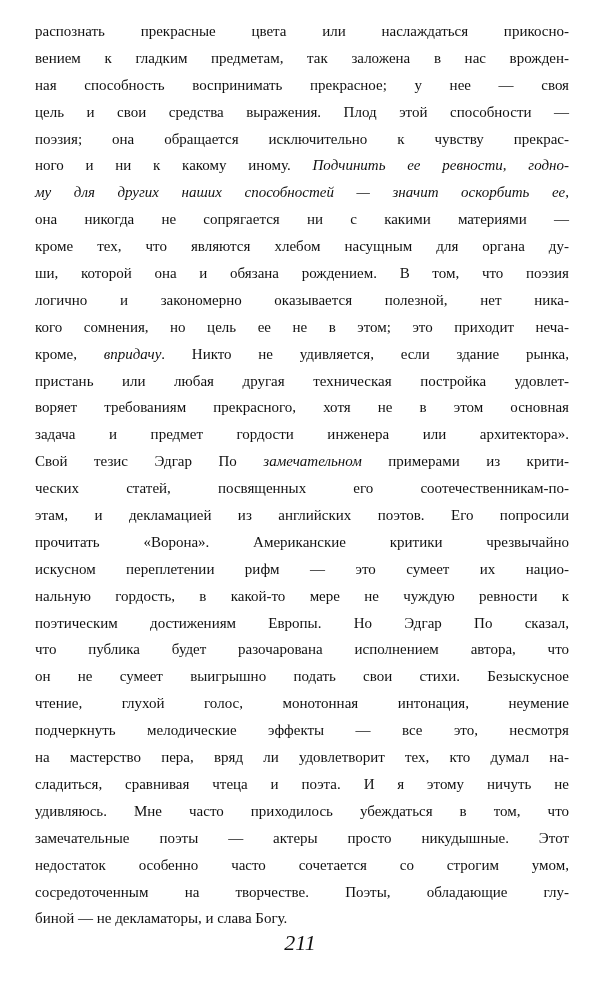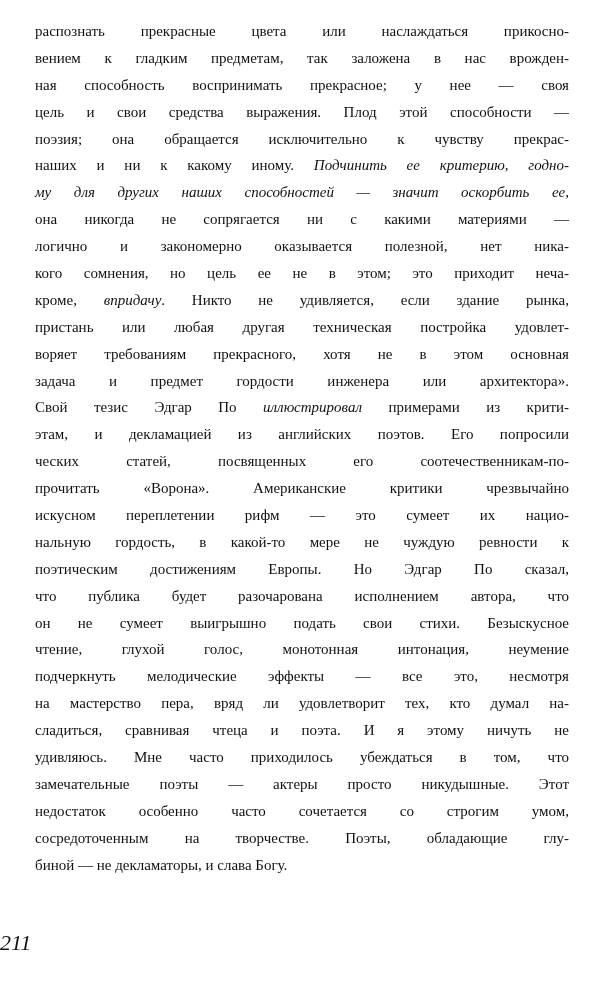--- a/index.html
+++ b/index.html
@@ -35,46 +35,49 @@
       text-align-last: left;
     }
     .it {
       font-style: italic;
     }
     .page-number {
       position: absolute;
       left: 0;
       width: 600px;
       top: 928px;
+      text-align: center;
       font-style: italic;
       font-size: 22px;
       line-height: 30px;
     }
   </style>
 </head>
 <body>
 
 <div class="page">
   <span class="line"><span>распознать прекрасные цвета или наслаждаться прикосно-</span></span>
   <span class="line"><span>вением к гладким предметам, так заложена в нас врожден-</span></span>
   <span class="line"><span>ная способность воспринимать прекрасное; у нее — своя</span></span>
   <span class="line"><span>цель и свои средства выражения. Плод этой способности —</span></span>
   <span class="line"><span>поэзия; она обращается исключительно к чувству прекрас-</span></span>
-  <span class="line"><span>наших и ни к какому иному. </span><span class="it">Подчинить ее критерию, годно-</span></span>
+  <span class="line"><span>ного и ни к какому иному. </span><span class="it">Подчинить ее ревности, годно-</span></span>
   <span class="line"><span class="it">му для других наших способностей — значит оскорбить ее</span><span>,</span></span>
   <span class="line"><span>она никогда не сопрягается ни с какими материями —</span></span>
+  <span class="line"><span>кроме тех, что являются хлебом насущным для органа ду-</span></span>
+  <span class="line"><span>ши, которой она и обязана рождением. В том, что поэзия</span></span>
   <span class="line"><span>логично и закономерно оказывается полезной, нет ника-</span></span>
   <span class="line"><span>кого сомнения, но цель ее не в этом; это приходит неча-</span></span>
   <span class="line"><span>кроме, </span><span class="it">впридачу</span><span>. Никто не удивляется, если здание рынка,</span></span>
   <span class="line"><span>пристань или любая другая техническая постройка удовлет-</span></span>
   <span class="line"><span>воряет требованиям прекрасного, хотя не в этом основная</span></span>
   <span class="line"><span>задача и предмет гордости инженера или архитектора».</span></span>
-  <span class="line"><span>Свой тезис Эдгар По </span><span class="it">иллюстрировал</span><span> примерами из крити-</span></span>
+  <span class="line"><span>Свой тезис Эдгар По </span><span class="it">замечательном</span><span> примерами из крити-</span></span>
+  <span class="line"><span>ческих статей, посвященных его соотечественникам-по-</span></span>
   <span class="line"><span>этам, и декламацией из английских поэтов. Его попросили</span></span>
-  <span class="line"><span>ческих статей, посвященных его соотечественникам-по-</span></span>
   <span class="line"><span>прочитать «Ворона». Американские критики чрезвычайно</span></span>
   <span class="line"><span>искусном переплетении рифм — это сумеет их нацио-</span></span>
   <span class="line"><span>нальную гордость, в какой-то мере не чуждую ревности к</span></span>
   <span class="line"><span>поэтическим достижениям Европы. Но Эдгар По сказал,</span></span>
   <span class="line"><span>что публика будет разочарована исполнением автора, что</span></span>
   <span class="line"><span>он не сумеет выигрышно подать свои стихи. Безыскусное</span></span>
   <span class="line"><span>чтение, глухой голос, монотонная интонация, неумение</span></span>
   <span class="line"><span>подчеркнуть мелодические эффекты — все это, несмотря</span></span>
   <span class="line"><span>на мастерство пера, вряд ли удовлетворит тех, кто думал на-</span></span>
   <span class="line"><span>сладиться, сравнивая чтеца и поэта. И я этому ничуть не</span></span>

